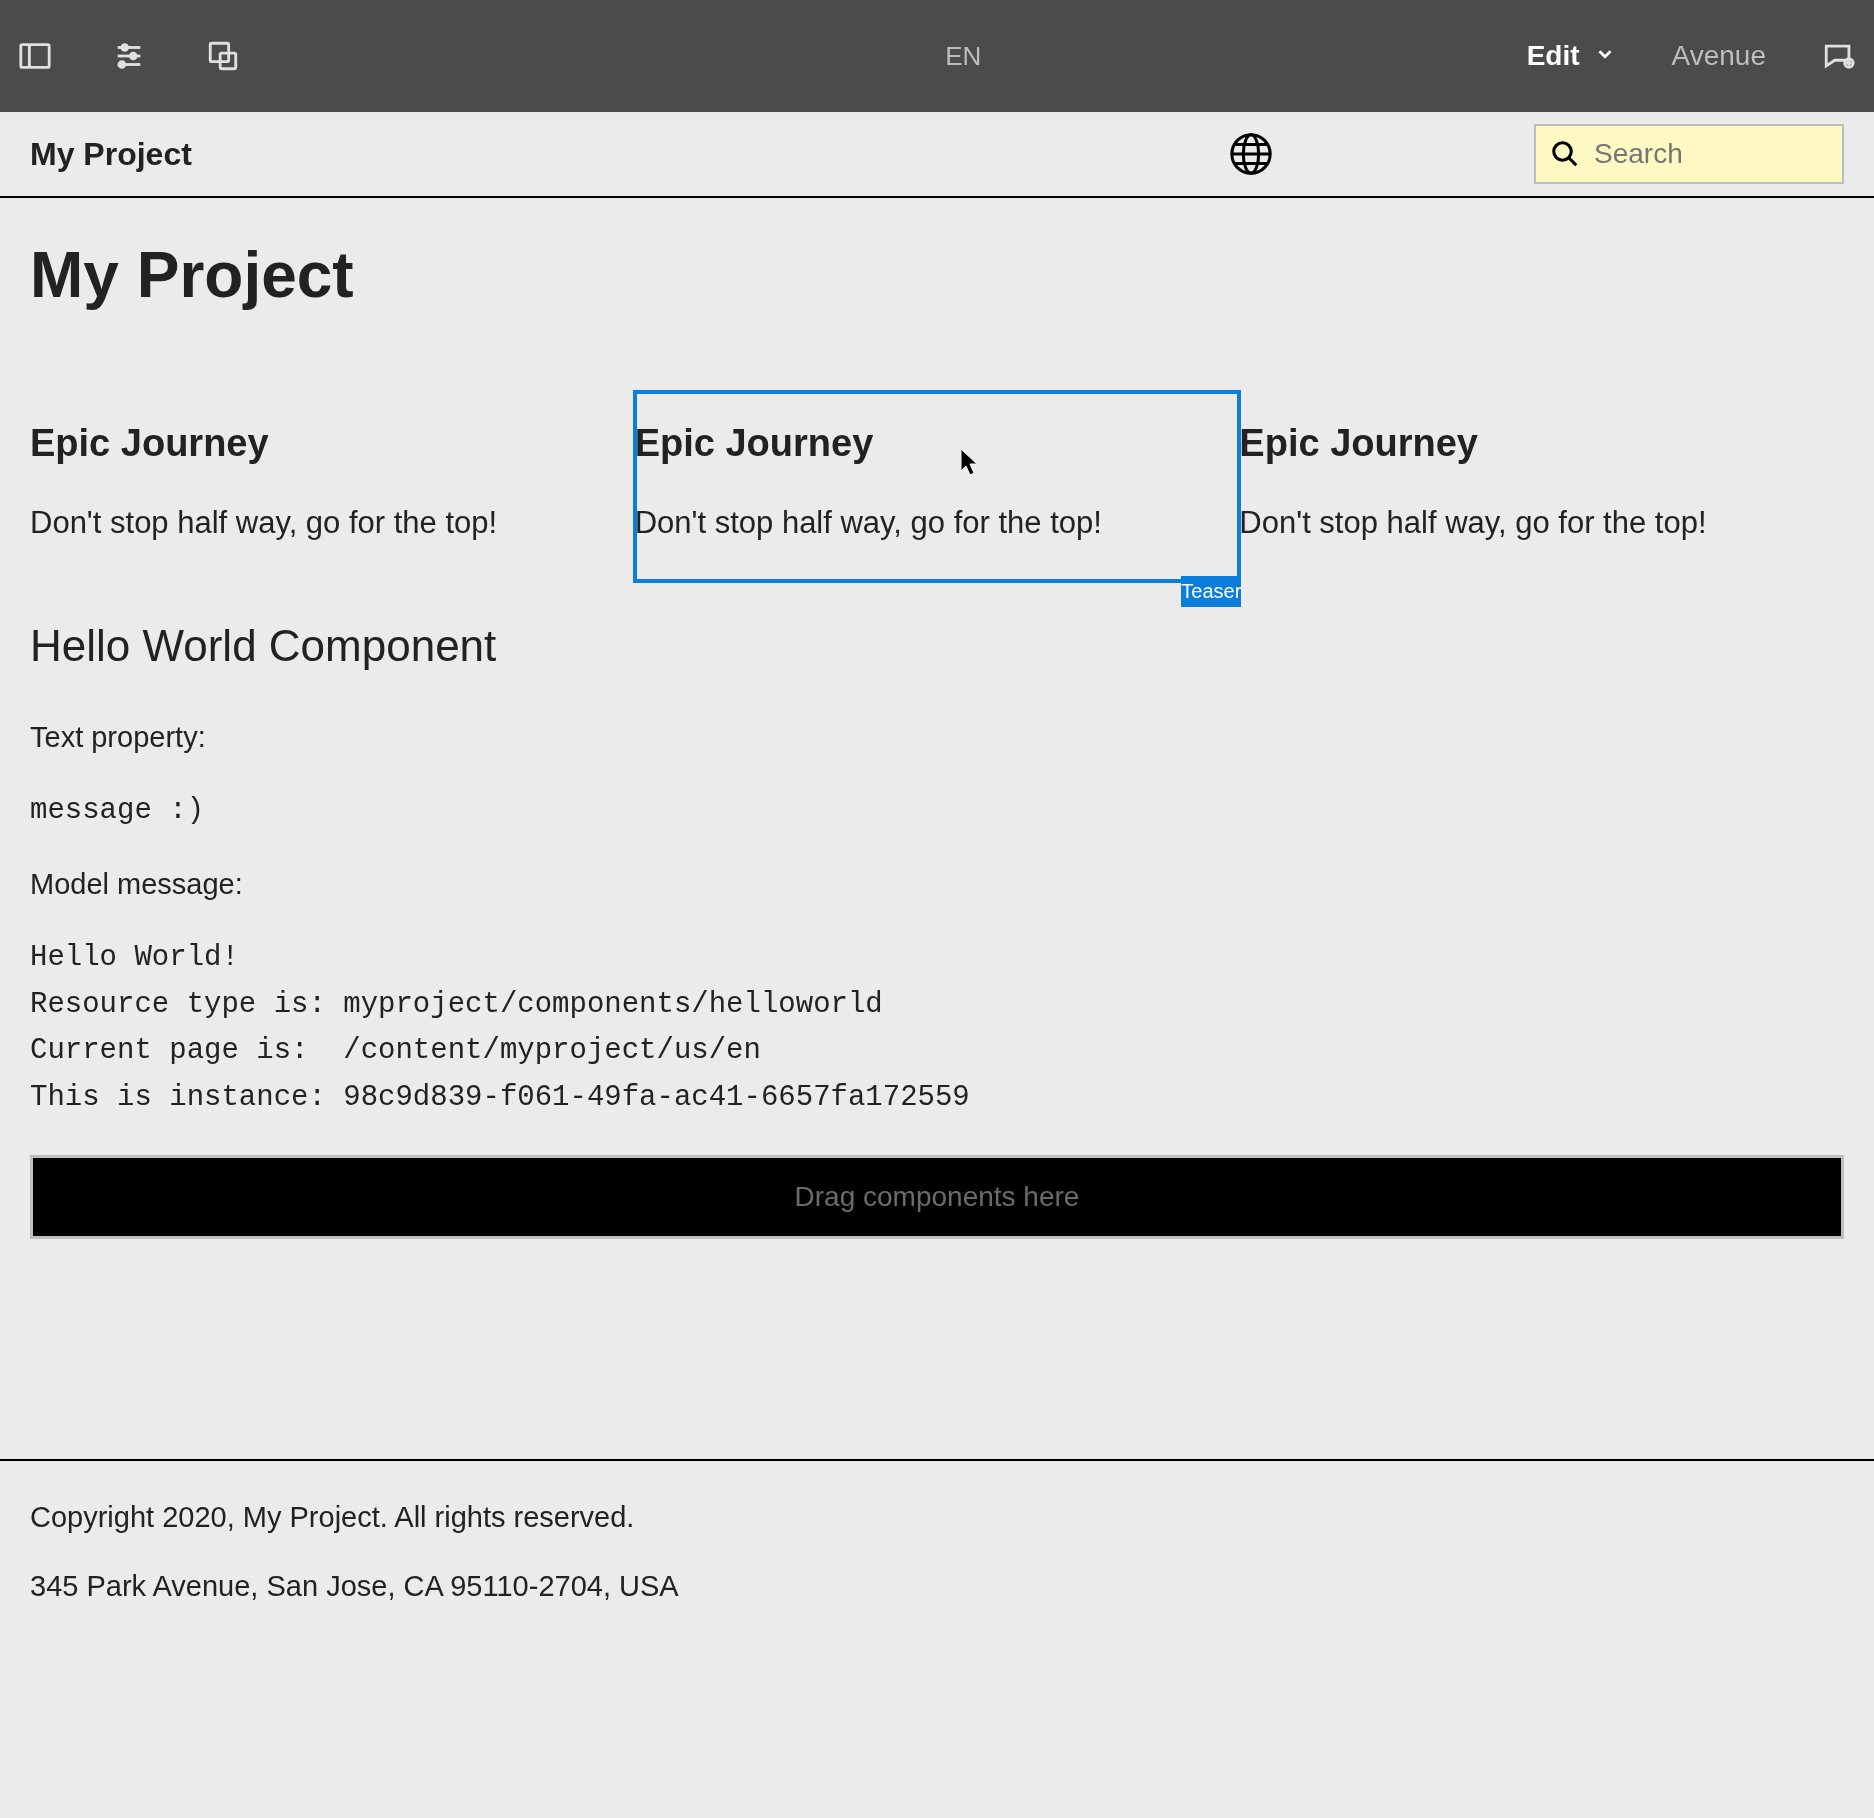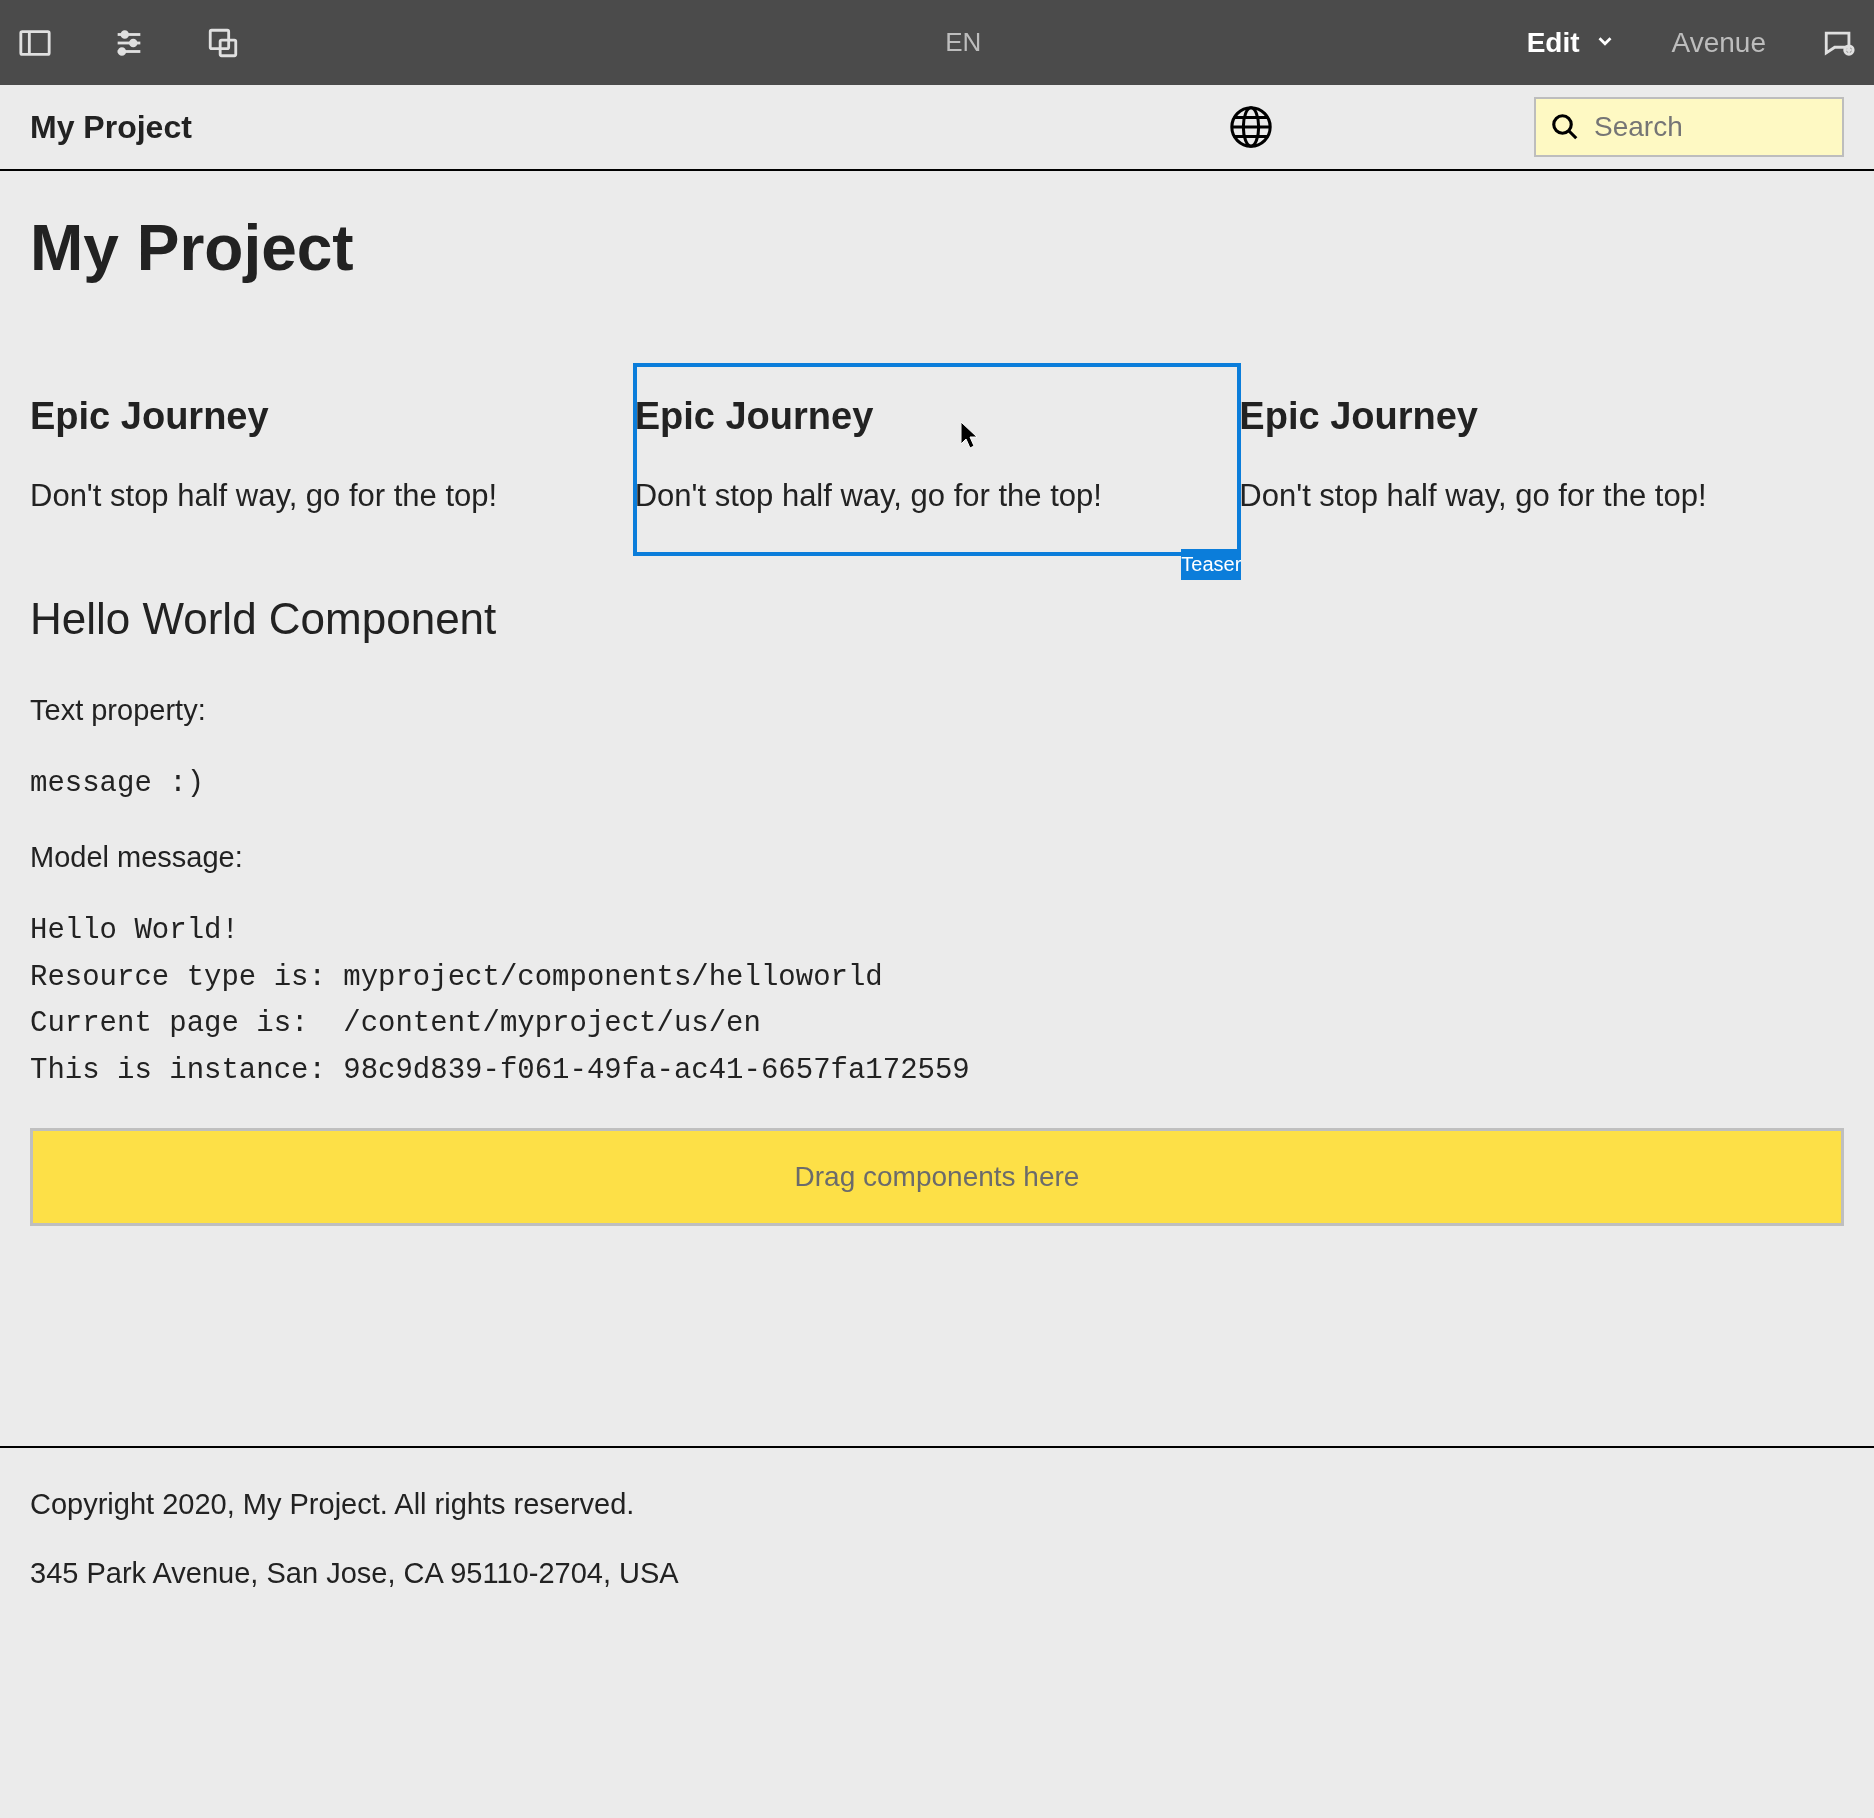--- a/index.html
+++ b/index.html
@@ -8,21 +8,21 @@
     font-family: -apple-system, BlinkMacSystemFont, "Segoe UI", Helvetica, Arial, sans-serif;
     background: #ebebeb;
     color: #222;
     font-size: 27px;
   }
 
   
   .top-toolbar {
     display: flex;
     align-items: center;
-    height: 85px;
+    height: 112px;
     background: #4b4b4b;
     color: #e6e6e6;
     padding: 0 18px;
   }
   .tb-left { display: flex; gap: 60px; align-items: center; }
   .tb-icon { width: 34px; height: 34px; display: flex; align-items: center; justify-content: center; cursor: pointer; color: #e0e0e0; }
   .tb-icon svg { width: 34px; height: 34px; }
   .tb-center { flex: 1; text-align: center; color: #bdbdbd; font-size: 26px; }
   .tb-center span { padding-left: 160px; }
   .tb-right { display: flex; align-items: center; gap: 56px; }
@@ -88,22 +88,22 @@
   .hello .lbl { font-size: 29px; margin-bottom: 34px; }
   .hello pre {
     font-family: "Courier New", monospace;
     font-size: 29px; line-height: 1.6;
     white-space: pre; margin-bottom: 34px;
   }
 
   .dropzone {
     margin-top: 30px;
     border: 3px solid #bfbfbf;
-    background: #fde047;
-    height: 98px;
+    background: #000000;
+    height: 84px;
     display: flex; align-items: center; justify-content: center;
     color: #6b6b6b; font-size: 28px;
   }
 
   .footer-sep { border-top: 2px solid #000; margin-top: 220px; }
   .footer { padding: 40px 30px 60px 30px; }
   .footer p { font-size: 29px; margin-bottom: 36px; }
 </style>
 </head>
 <body>

